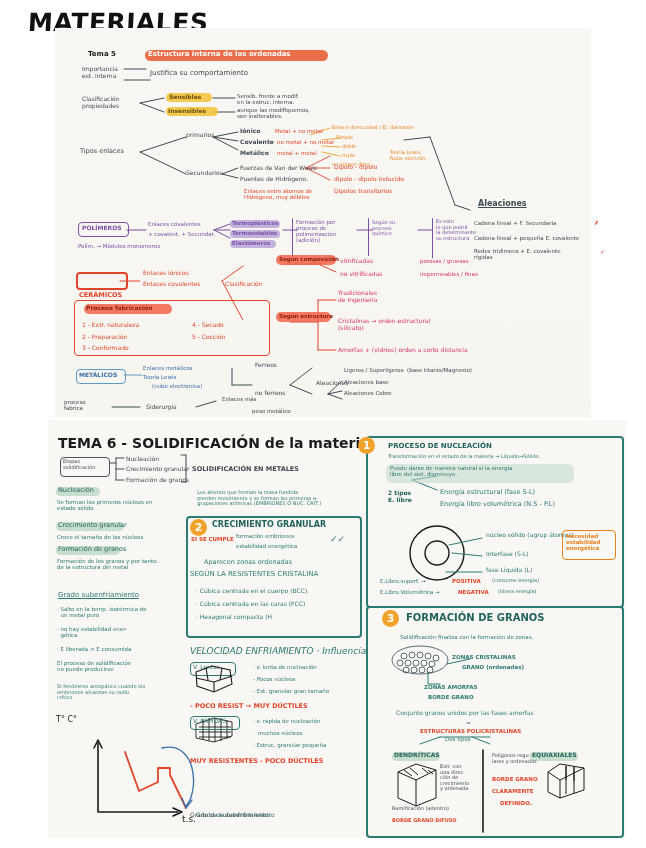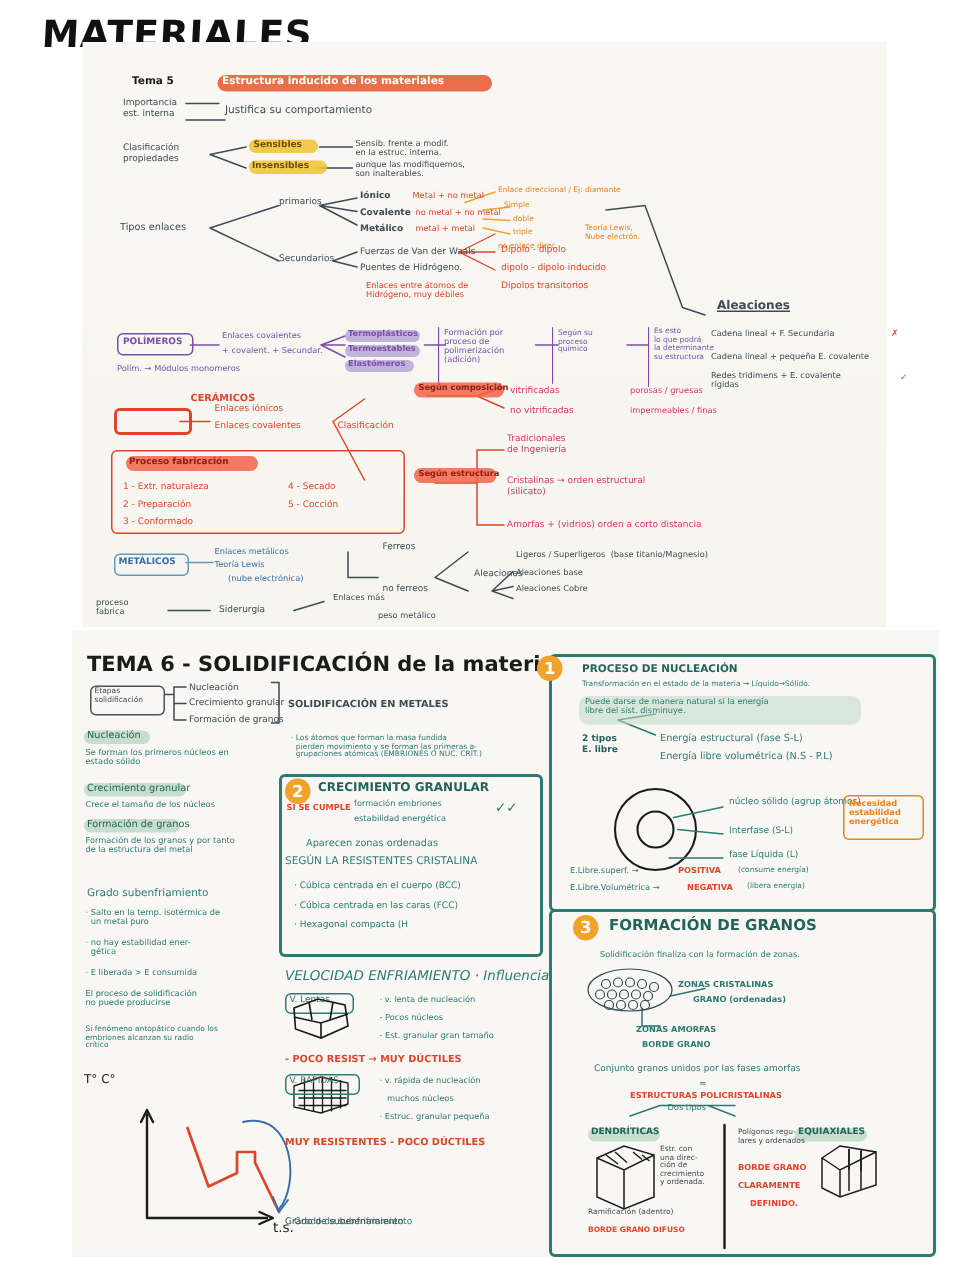--- a/index.html
+++ b/index.html
@@ -120,21 +120,21 @@
   <path class="ln" d="M446 572 L482 572" stroke="#2c7a72" stroke-width="1"></path>
 
   <path class="ln" d="M447 664 L470 659" stroke="#2c7a72" stroke-width="1"></path>
   <path class="ln" d="M428 672 L428 684 L440 684" stroke="#2c7a72" stroke-width="1"></path>
   <path class="ln" d="M420 744 L440 737 M490 744 L472 737 M440 737 L490 737" stroke="#2c7a72" stroke-width="1"></path>
   <path class="ln" d="M483 750 L483 832" stroke="#1b1b1b" stroke-width="1.6"></path>
 </svg>
 
 <div class="hl hl-orange" style="left:145px;top:50px;width:183px;height:11px;"></div>
 <div class="hw s7 bold black" style="left:88px;top:51px;">Tema 5</div>
-<div class="hw s7 bold" style="left:148px;top:51px;color:#fff;">Estructura inducido de los materiales</div>
+<div class="hw s7 bold" style="left:148px;top:51px;color:#fff;">Estructura interna de los ordenadas</div>
 
 <div class="hw s6 ink" style="left:82px;top:66px;">Importancia
 est. interna</div>
 <div class="hw s7 ink" style="left:150px;top:70px;">Justifica su comportamiento</div>
 
 <div class="hw s6 ink" style="left:82px;top:96px;">Clasificación
 propiedades</div>
 <div class="hl hl-yellow" style="left:166px;top:93px;width:46px;height:9px;"></div>
 <div class="hw s6 bold" style="left:169px;top:94px;color:#6b4d0d;">Sensibles</div>
 <div class="hw s55 ink" style="left:237px;top:93px;">Sensib. frente a modif.
@@ -200,21 +200,21 @@
 <div class="hw s55 purple" style="left:296px;top:219px;">Formación por
 proceso de
 polimerización
 (adición)</div>
 <div class="bx bx-purple" style="left:368px;top:218px;width:0;height:38px;border-width:0 0 0 1.4px;"></div>
 <div class="hw s5 purple" style="left:372px;top:220px;">Según su
 proceso
 químico</div>
 
 <div class="bx bx-red" style="left:76px;top:272px;width:48px;height:14px;border-width:2.2px;"></div>
-<div class="hw s65 bold red" style="left:79px;top:262px;margin-left:48px;">CERÁMICOS</div>
+<div class="hw s65 bold red" style="left:79px;top:292px;">CERÁMICOS</div>
 <div class="hw s6 red" style="left:143px;top:270px;">Enlaces iónicos</div>
 <div class="hw s6 red" style="left:143px;top:281px;">Enlaces covalentes</div>
 <div class="hw s6 red" style="left:225px;top:281px;">Clasificación</div>
 
 <div class="hl hl-salmon" style="left:276px;top:255px;width:60px;height:10px;"></div>
 <div class="hw s55 bold" style="left:279px;top:256px;color:#8a2010;">Según composición</div>
 <div class="hl hl-salmon" style="left:276px;top:312px;width:55px;height:10px;"></div>
 <div class="hw s55 bold" style="left:279px;top:313px;color:#8a2010;">Según estructura</div>
 
 <div class="hw s6 pink" style="left:340px;top:258px;">vitrificadas</div>
@@ -271,21 +271,21 @@
 
 <div class="hl hl-green" style="left:56px;top:522px;width:68px;height:9px;"></div>
 <div class="hw s65 tealdk" style="left:58px;top:522px;">Crecimiento granular</div>
 <div class="hw s55 teal" style="left:57px;top:534px;">Crece el tamaño de los núcleos</div>
 
 <div class="hl hl-green" style="left:56px;top:546px;width:64px;height:9px;"></div>
 <div class="hw s65 tealdk" style="left:58px;top:546px;">Formación de granos</div>
 <div class="hw s55 teal" style="left:57px;top:558px;">Formación de los granos y por tanto
 de la estructura del metal</div>
 
-<div class="hw s7 teal" style="left:58px;top:592px;">Grado subenfriamiento</div>
+<div class="hw s7 teal" style="left:58px;top:592px;text-decoration:underline;">Grado subenfriamiento</div>
 <div class="hw s55 teal" style="left:57px;top:606px;">· Salto en la temp. isotérmica de
   un metal puro</div>
 <div class="hw s55 teal" style="left:57px;top:626px;">· no hay estabilidad ener-
   gética</div>
 <div class="hw s55 teal" style="left:57px;top:646px;">· E liberada &gt; E consumida</div>
 <div class="hw s55 teal" style="left:57px;top:660px;">El proceso de solidificación
 no puede producirse</div>
 <div class="hw s5 teal" style="left:57px;top:684px;">Si fenómeno antopático cuando los
 embriones alcanzan su radio
 crítico</div>

